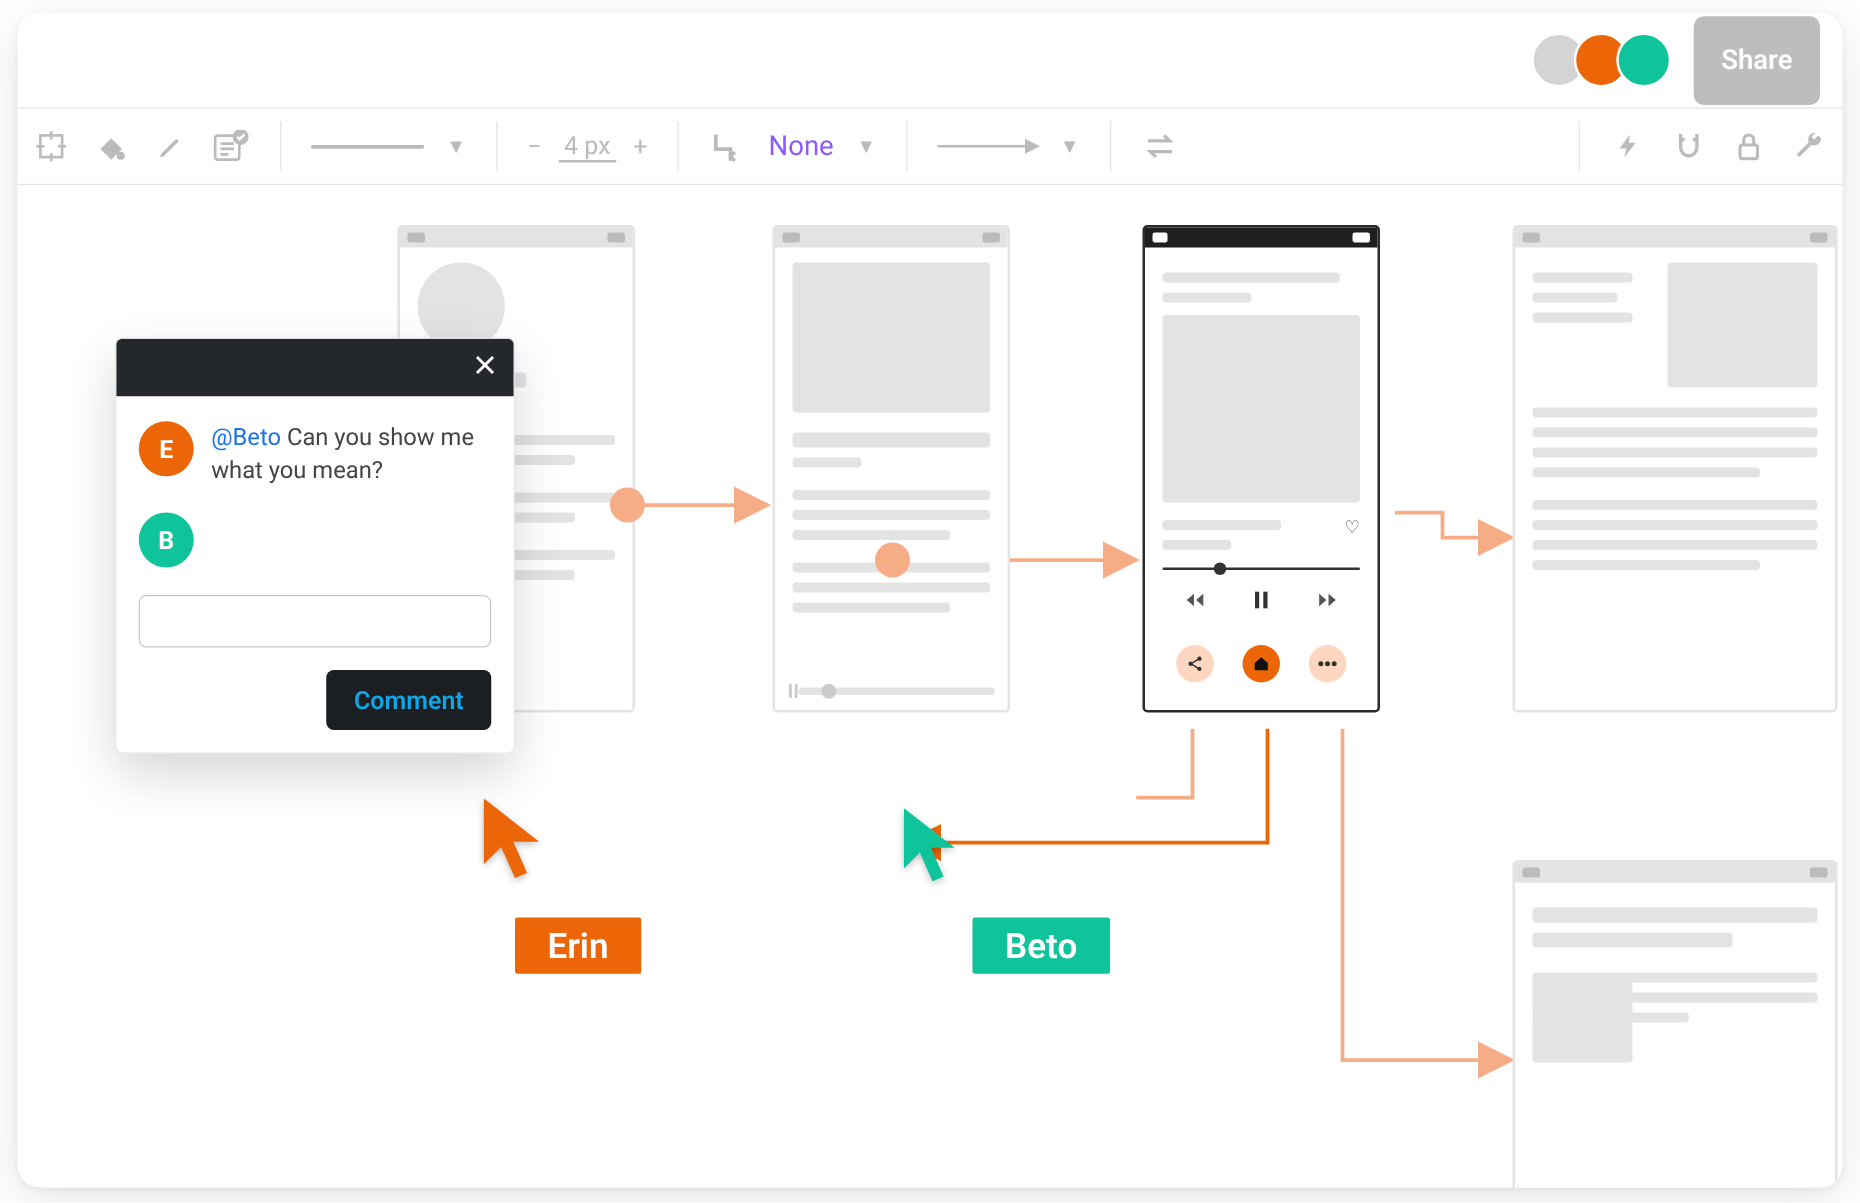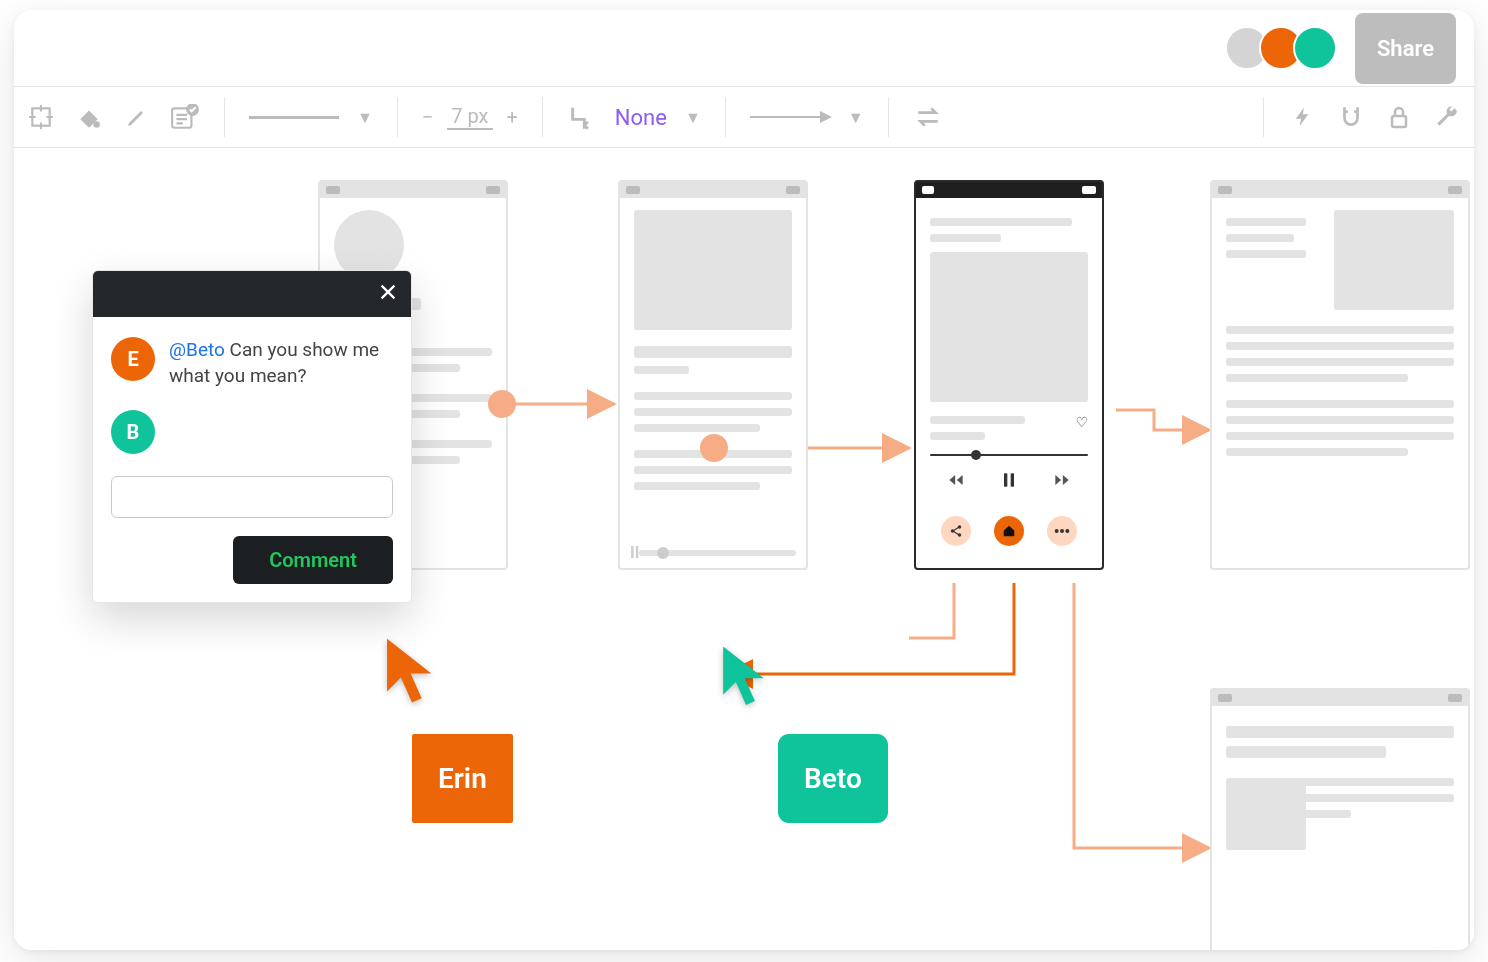--- a/index.html
+++ b/index.html
@@ -129,28 +129,28 @@
   .comment-header{
     height:46px;background:#24282c;
     display:flex;justify-content:flex-end;align-items:center;padding-right:12px;
   }
   .comment-body{ padding:20px 18px 18px;}
   .comment-row{ display:flex; gap:14px; margin-bottom:22px;}
   .comment-avatar{ width:44px;height:44px;border-radius:50%;color:#fff;font-weight:700;font-size:20px;display:flex;align-items:center;justify-content:center;flex-shrink:0;}
   .comment-text{ font-size:19px;color:#444;line-height:1.35;}
   .comment-text .mention{ color:#1a73e8;margin-top:11px;}
   .comment-input{ width:100%;height:42px;border:1px solid #c9c9c9;border-radius:6px;margin-top:6px;}
-  .comment-btn{ float:right;margin-top:18px;background:#1b1f22;color:#22c55e;font-size:20px;font-weight:600;padding:12px 36px;border-radius:6px;}
+  .comment-btn{ float:right;margin-top:18px;background:#1b1f22;color:#0ea5e9;font-size:20px;font-weight:600;padding:12px 22px;border-radius:6px;}
 
   
   .cursor { position:absolute; z-index:30; }
   .cursor svg{ filter:drop-shadow(0 2px 3px rgba(0,0,0,0.25));}
   .name-label{
     position:absolute; z-index:30;
-    padding:28px 26px; font-size:28px; font-weight:600; color:#fff;
+    padding:6px 26px; font-size:28px; font-weight:600; color:#fff;
     border-radius:2px;
   }
 
   
   .flow-node{ position:absolute; border-radius:50%; }
 </style>
 </head>
 <body>
 
 <div class="window">
@@ -189,21 +189,21 @@
           <circle cx="21" cy="5" r="5" fill="#bbb"></circle>
           <path d="M18.5 5l1.7 1.7L24 3" stroke="#fff" stroke-width="2"></path>
         </svg>
     </div>
     <div class="t-sep"></div>
     <div class="stroke-sample"></div>
     <span class="chev">▼</span>
     <div class="t-sep"></div>
     <div class="px-group">
       <span>−</span>
-      <span class="px-val">7 px</span>
+      <span class="px-val">4 px</span>
       <span>+</span>
     </div>
     <div class="t-sep"></div>
     <div class="t-icon">
       <svg viewBox="0 0 24 24" width="28" height="28" fill="none" stroke="#bbb" stroke-width="2.5">
           <path d="M4 4v10h10v8"></path>
           <path d="M12 20l3 3M12 20l3-3" transform="translate(2,-1)"></path>
         </svg>
     </div>
     <span class="txt">None</span>
@@ -430,16 +430,16 @@
           <path d="M2 2 L2 40 L12 30 L20 48 L27 45 L19 27 L34 27 Z" fill="#ec6608"></path>
         </svg>
     </div>
     <div class="name-label" style="left:398px; top:586px; background:#ec6608;">Erin</div>
 
     <div class="cursor" style="left:706px; top:496px;">
       <svg width="52" height="66" viewBox="0 0 40 52">
           <path d="M2 2 L2 40 L12 30 L20 48 L27 45 L19 27 L34 27 Z" fill="#0fc39a"></path>
         </svg>
     </div>
-    <div class="name-label" style="left:764px; top:586px; background:#0fc39a;border-radius:11px;">Beto</div>
+    <div class="name-label" style="left:764px; top:586px; background:#0fc39a;">Beto</div>
 
   </div>
 </div>
 
 </body></html>

